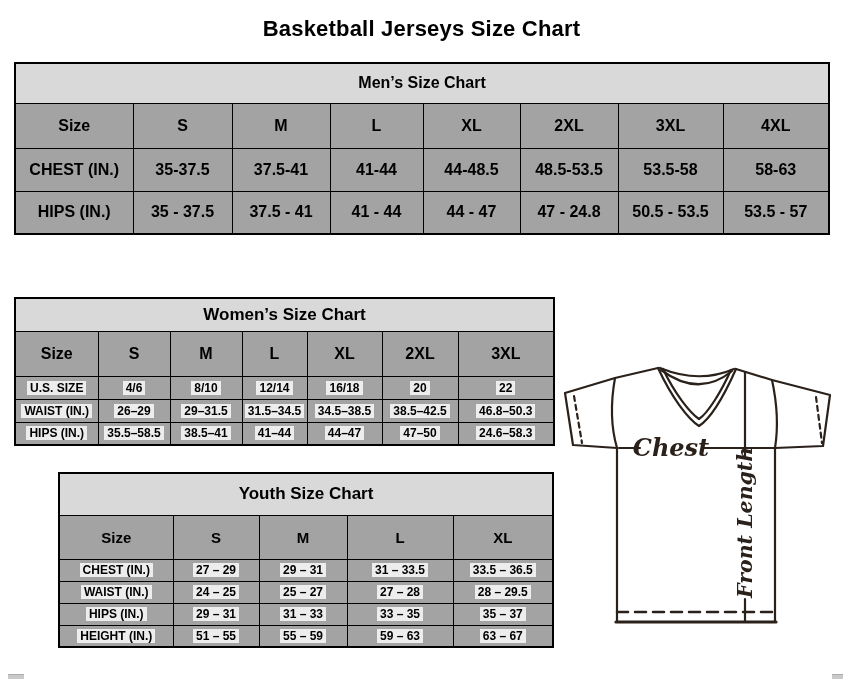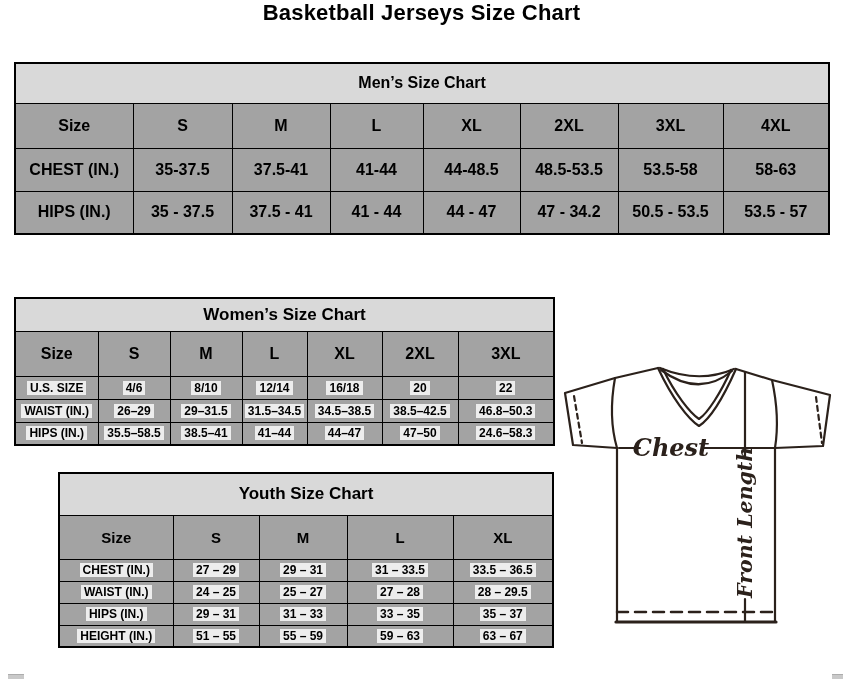--- a/index.html
+++ b/index.html
@@ -1,21 +1,21 @@
 <!DOCTYPE html>
 <html><head>
 <meta charset="utf-8">
 <style>
   html,body{margin:0;padding:0;}
   body{
     width:843px;height:679px;position:relative;background:#ffffff;
     font-family:"Liberation Sans",sans-serif;color:#000;overflow:hidden;
   }
   .page-title{
-    position:absolute;top:0;left:0;width:843px;text-align:center;
+    position:absolute;top:16px;left:0;width:843px;text-align:center;
     font-size:22px;font-weight:700;letter-spacing:.2px;
   }
   table.size-table{
     position:absolute;border-collapse:collapse;table-layout:fixed;
     border:2px solid #000;background:#a3a3a3;
   }
   table.size-table td{
     border:1px solid #000;text-align:center;vertical-align:middle;
     font-weight:700;padding:0;overflow:hidden;white-space:nowrap;
   }
@@ -75,21 +75,21 @@
     <td>48.5-53.5</td>
     <td>53.5-58</td>
     <td>58-63</td>
   </tr>
   <tr class="r-data-m">
     <td>HIPS (IN.)</td>
     <td>35 - 37.5</td>
     <td>37.5 - 41</td>
     <td>41 - 44</td>
     <td>44 - 47</td>
-    <td>47 - 34.2</td>
+    <td>47 - 24.8</td>
     <td>50.5 - 53.5</td>
     <td>53.5 - 57</td>
   </tr>
 </tbody>
   </table>
 
 <table class="size-table" id="womens-table">
   <colgroup>
     <col style="width:83px">
       <col style="width:72px">

